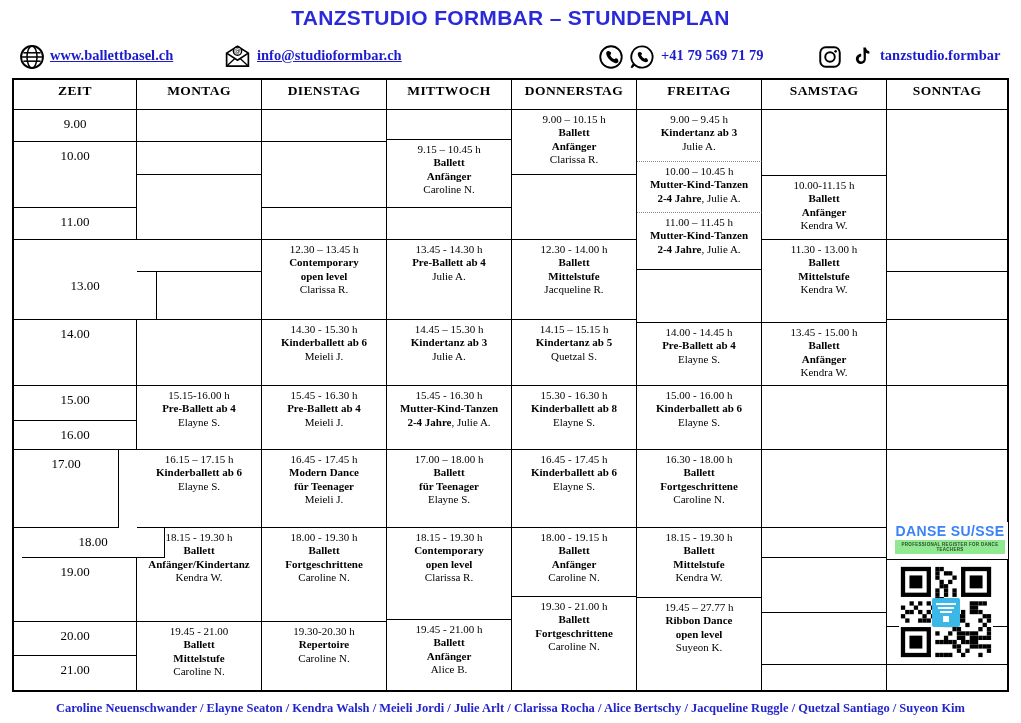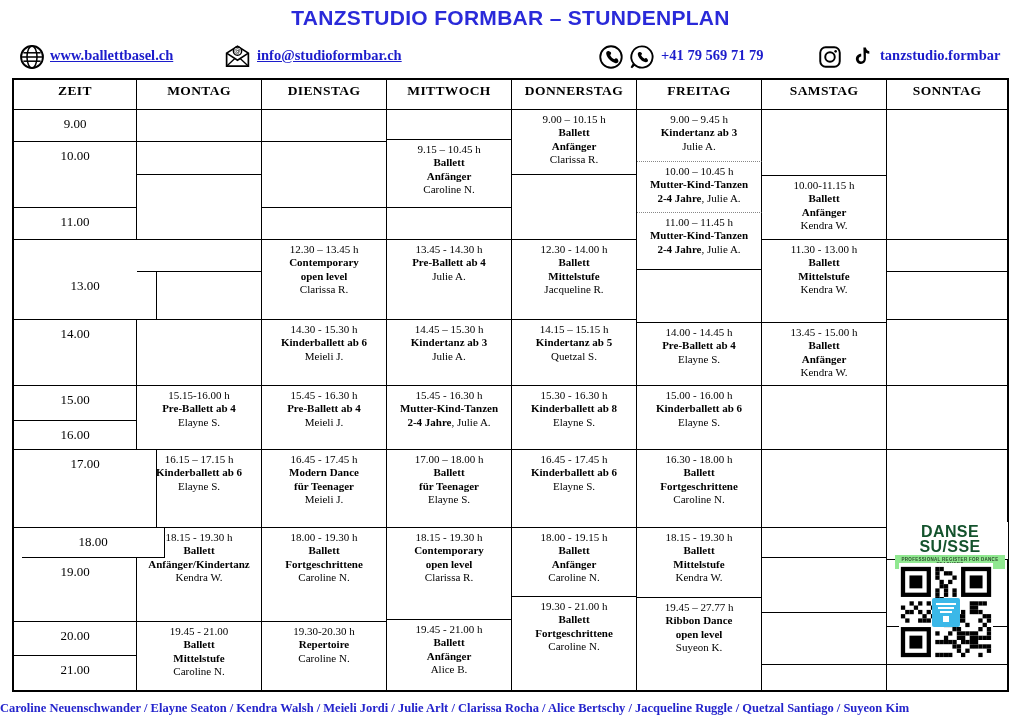--- a/index.html
+++ b/index.html
@@ -22,27 +22,27 @@
         border-bottom:1px solid #000;text-align:center;padding-top:3px;
         font-size:11px;line-height:13.3px;background:transparent;}
   .cell.hdr{font-weight:bold;font-size:13.5px;letter-spacing:.4px;padding-top:4px;}
   .cell.zeit{font-size:13px;padding-top:7px;}
   .cell.dotted{border-bottom:1px dotted #888;}
   .cell .b{font-weight:bold;}
   .ln{white-space:nowrap;}
   
   .logo{position:absolute;left:892px;top:522px;width:116px;height:37px;background:#fff;
         z-index:4;text-align:center;padding-top:2px;box-sizing:border-box;}
-  .logo .l1{font-family:"Liberation Sans",sans-serif;font-weight:800;font-size:16px;
-            letter-spacing:.4px;color:#14532d;line-height:15px;}
+  .logo .l1{font-family:"Liberation Sans",sans-serif;font-weight:800;font-size:14px;
+            letter-spacing:.4px;color:#3b82f6;line-height:15px;}
   .logo .l2{margin:1px 3px 0;background:var(--logo-green);
             font-family:"Liberation Sans",sans-serif;font-weight:bold;font-size:4.5px;
             letter-spacing:.3px;color:#2c4a2c;padding:2px 0;line-height:5px;}
   #qr{position:absolute;left:899px;top:563px;width:94px;height:98px;z-index:4;background:#fff;}
-  .footer{position:absolute;left:0;right:0;top:701px;text-align:left;
+  .footer{position:absolute;left:0;right:0;top:701px;text-align:center;
           font-family:"Liberation Serif",serif;font-weight:bold;font-size:12.5px;
           color:var(--footer-blue);white-space:nowrap;}
 </style>
 </head>
 <body>
 
 <div class="page">
 
   <div class="title">TANZSTUDIO FORMBAR – STUNDENPLAN</div>
 
@@ -135,21 +135,21 @@
       </div>
       <div class="cell zeit" style="left: 0px; top: 240px; width: 123px; height: 66px;">
         <div class="ln"><span>14.00</span></div>
       </div>
       <div class="cell zeit" style="left: 0px; top: 306px; width: 123px; height: 35px;">
         <div class="ln"><span>15.00</span></div>
       </div>
       <div class="cell zeit" style="left: 0px; top: 341px; width: 123px; height: 29px;">
         <div class="ln"><span>16.00</span></div>
       </div>
-      <div class="cell zeit" style="left: 0px; top: 370px; width: 143px; height: 78px;">
+      <div class="cell zeit" style="left: 0px; top: 370px; width: 105px; height: 78px;">
         <div class="ln"><span>17.00</span></div>
       </div>
       <div class="cell zeit" style="left: 8px; top: 448px; width: 143px; height: 30px;">
         <div class="ln"><span>18.00</span></div>
       </div>
       <div class="cell zeit" style="left: 0px; top: 478px; width: 123px; height: 64px;">
         <div class="ln"><span>19.00</span></div>
       </div>
       <div class="cell zeit" style="left: 0px; top: 542px; width: 123px; height: 34px;">
         <div class="ln"><span>20.00</span></div>

